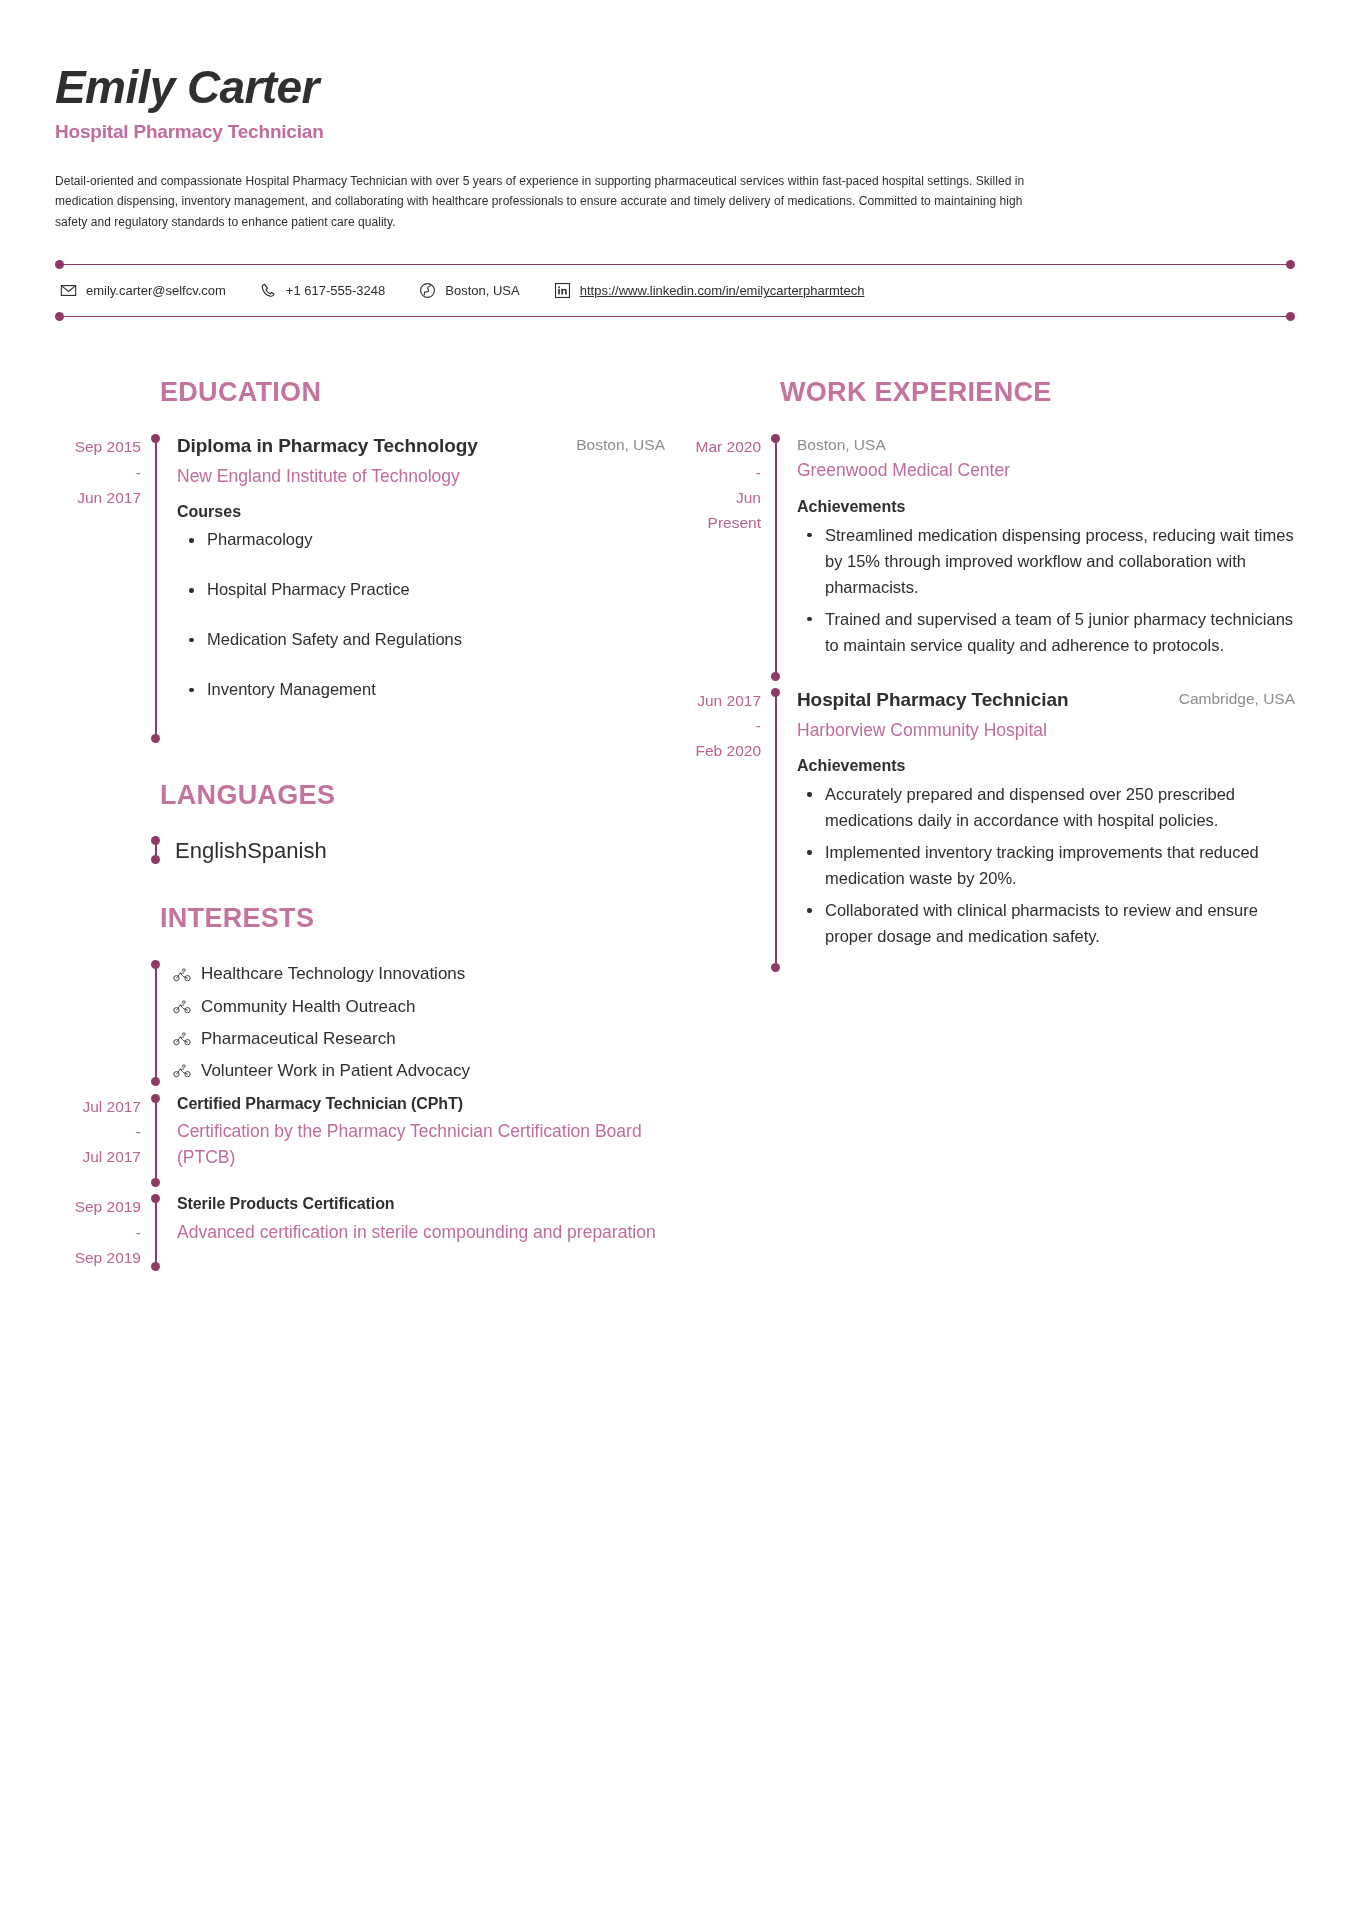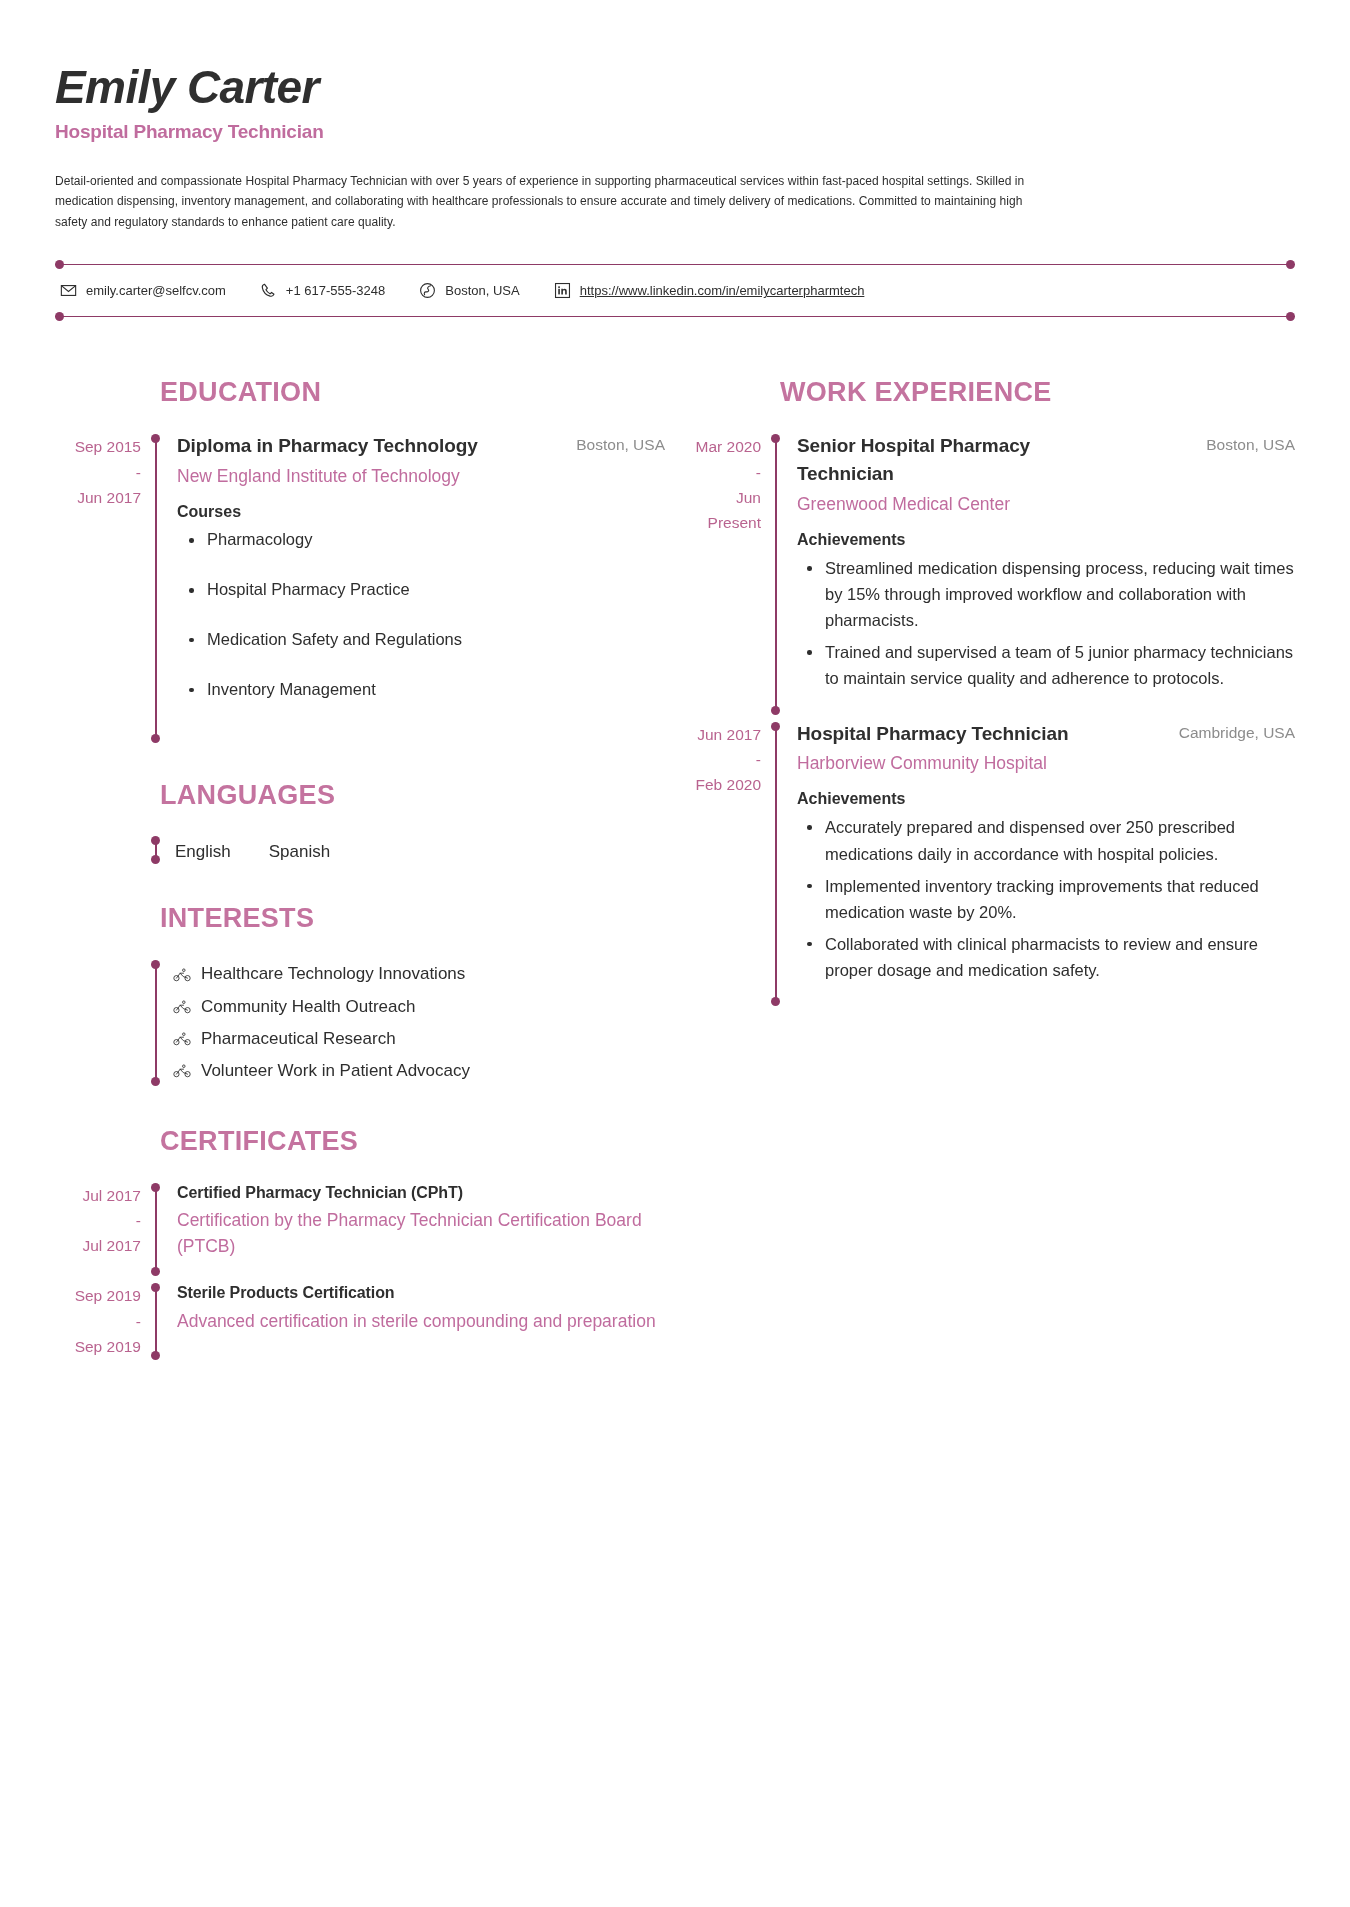--- a/index.html
+++ b/index.html
@@ -242,21 +242,21 @@
   .lang-tl .line {
     position: absolute; left: 4px; top: 5px; bottom: 5px;
     width: 1.6px; background: #8e3a66;
   }
   .lang-tl .d1, .lang-tl .d2 {
     position: absolute; left: 0; width: 9px; height: 9px;
     border-radius: 50%; background: #8e3a66;
   }
   .lang-tl .d1 { top: 1px; }
   .lang-tl .d2 { bottom: 1px; }
-  .lang-list { display: flex; gap: 38px; font-size: 17px; color: #2e2e2e; padding-top: 3px; align-items: center; }
+  .lang-list { display: flex; font-size: 22px; color: #2e2e2e; padding-top: 3px; }
 
   
   .interest-entry { display: flex; align-items: stretch; margin-left: 96px; }
   .int-tl {
     width: 12px; flex: none; position: relative; margin-right: 10px;
   }
   .int-tl .line {
     position: absolute; left: 4px; top: 6px; bottom: 6px;
     width: 1.6px; background: #8e3a66;
   }
@@ -459,21 +459,20 @@
                 </svg>
               </span>
               <span>Volunteer Work in Patient Advocacy</span>
             </div>
 
           </div>
         </div>
       </div>
 
       <div class="section">
-        <div class="sec-head">CERTIFICATES</div>
 
         <div class="entry cert">
           <div class="entry-dates">
             <span>Jul 2017</span>
             <span class="dash">-</span>
             <span>Jul 2017</span>
           </div>
           <div class="tl">
             <span class="line"></span>
             <span class="dot-top"></span>
@@ -516,21 +515,20 @@
             <span class="dash">Jun</span>
             <span class="dash">Present</span>
           </div>
           <div class="tl">
             <span class="line"></span>
             <span class="dot-top"></span>
             <span class="dot-bot"></span>
           </div>
           <div class="entry-body">
             <div class="entry-top">
-              <div class="entry-title">Senior Hospital Pharmacy Technician</div>
               <div class="entry-loc">Boston, USA</div>
             </div>
             <div class="entry-org">Greenwood Medical Center</div>
             <div class="sub-label">Achievements</div>
             <ul class="bullets">
               <li>Streamlined medication dispensing process, reducing wait times by 15% through improved workflow and collaboration with pharmacists.</li>
               <li>Trained and supervised a team of 5 junior pharmacy technicians to maintain service quality and adherence to protocols.</li>
             </ul>
           </div>
         </div>

